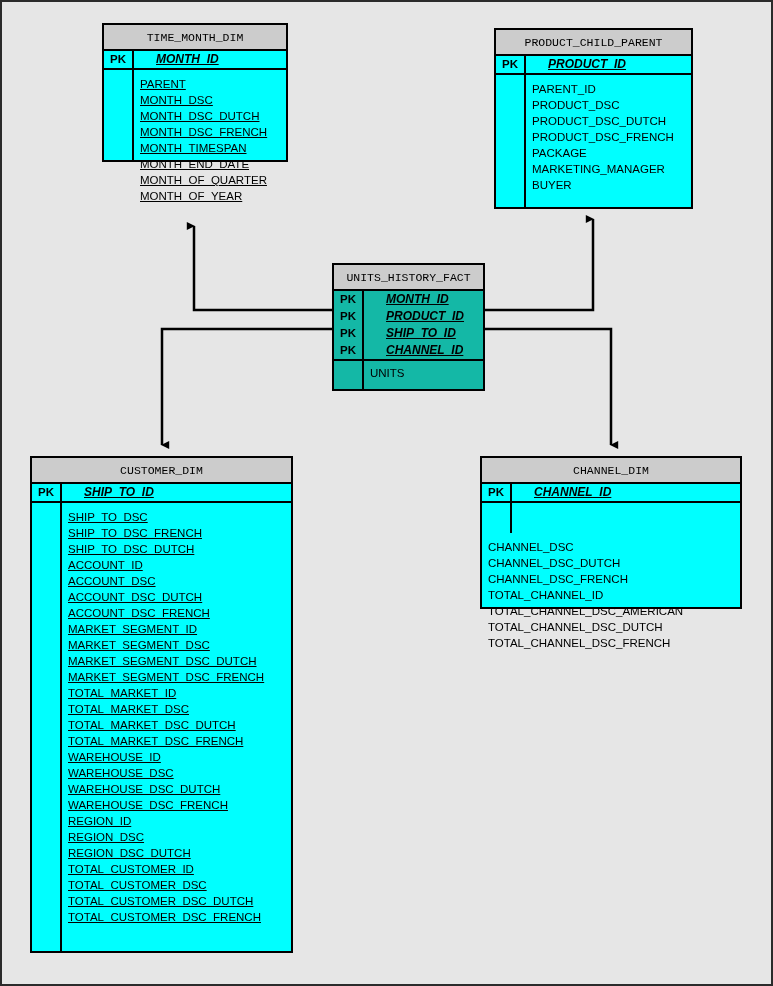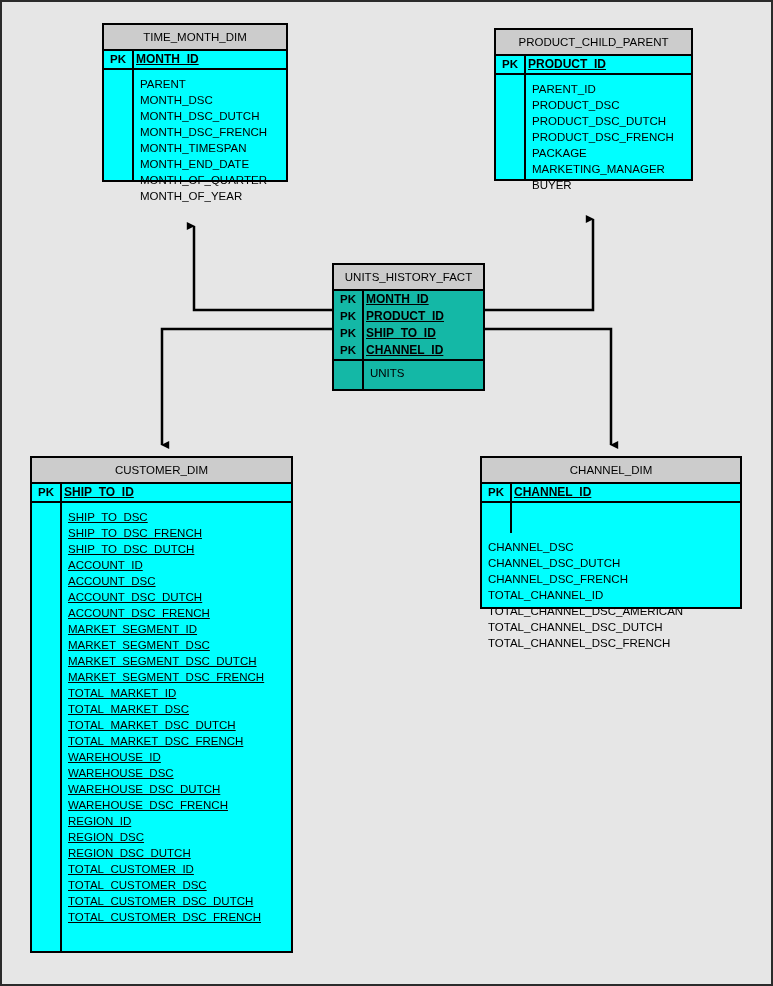--- a/index.html
+++ b/index.html
@@ -38,36 +38,38 @@
     background: #cccccc;
     color: #000000;
     font-size: 11.5px;
     text-align: center;
     line-height: 25px;
     height: 26px;
     border-bottom: 2px solid #000000;
     box-sizing: border-box;
     white-space: nowrap;
     overflow: hidden;
+    font-family: Liberation Mono, monospace;
   }
   .pk-block {
     display: flex;
     border-bottom: 2px solid #000000;
     box-sizing: border-box;
   }
   .pk-col {
     width: 30px;
     flex: 0 0 30px;
     border-right: 2px solid #000000;
     box-sizing: border-box;
   }
   .pk-names {
     flex: 1 1 auto;
-    padding-left: 2px;
-    box-sizing: border-box;
+    padding-left: 22px;
+    box-sizing: border-box;
+    font-style: italic;
   }
   .pk-tag {
     font-size: 11.5px;
     font-weight: bold;
     line-height: 17px;
     height: 17px;
     text-align: center;
     color: #000000;
     border-radius: 6px;
   }
@@ -135,21 +137,21 @@
   <div class="entity" id="ent-time_month_dim" style="left:100px; top:21px; width:186px;">
     <div class="entity-title">TIME_MONTH_DIM</div>
     <div class="pk-block">
       <div class="pk-col">
         <div class="pk-tag">PK</div>
       </div>
       <div class="pk-names">
         <div class="pk-name">MONTH_ID</div>
       </div>
     </div>
-    <div class="attr-block" style="height:110px;">
+    <div class="attr-block" style="height:90px;text-decoration:underline;">
       <div class="attr-col"></div>
       <div class="attr-names">
         <div class="attr-name">PARENT</div>
         <div class="attr-name">MONTH_DSC</div>
         <div class="attr-name">MONTH_DSC_DUTCH</div>
         <div class="attr-name">MONTH_DSC_FRENCH</div>
         <div class="attr-name">MONTH_TIMESPAN</div>
         <div class="attr-name">MONTH_END_DATE</div>
         <div class="attr-name">MONTH_OF_QUARTER</div>
         <div class="attr-name">MONTH_OF_YEAR</div>
@@ -160,21 +162,21 @@
   <div class="entity" id="ent-product_child_parent" style="left:492px; top:26px; width:199px;">
     <div class="entity-title">PRODUCT_CHILD_PARENT</div>
     <div class="pk-block">
       <div class="pk-col">
         <div class="pk-tag">PK</div>
       </div>
       <div class="pk-names">
         <div class="pk-name">PRODUCT_ID</div>
       </div>
     </div>
-    <div class="attr-block" style="height:104px;">
+    <div class="attr-block" style="height:132px;">
       <div class="attr-col"></div>
       <div class="attr-names">
         <div class="attr-name">PARENT_ID</div>
         <div class="attr-name">PRODUCT_DSC</div>
         <div class="attr-name">PRODUCT_DSC_DUTCH</div>
         <div class="attr-name">PRODUCT_DSC_FRENCH</div>
         <div class="attr-name">PACKAGE</div>
         <div class="attr-name">MARKETING_MANAGER</div>
         <div class="attr-name">BUYER</div>
       </div>

